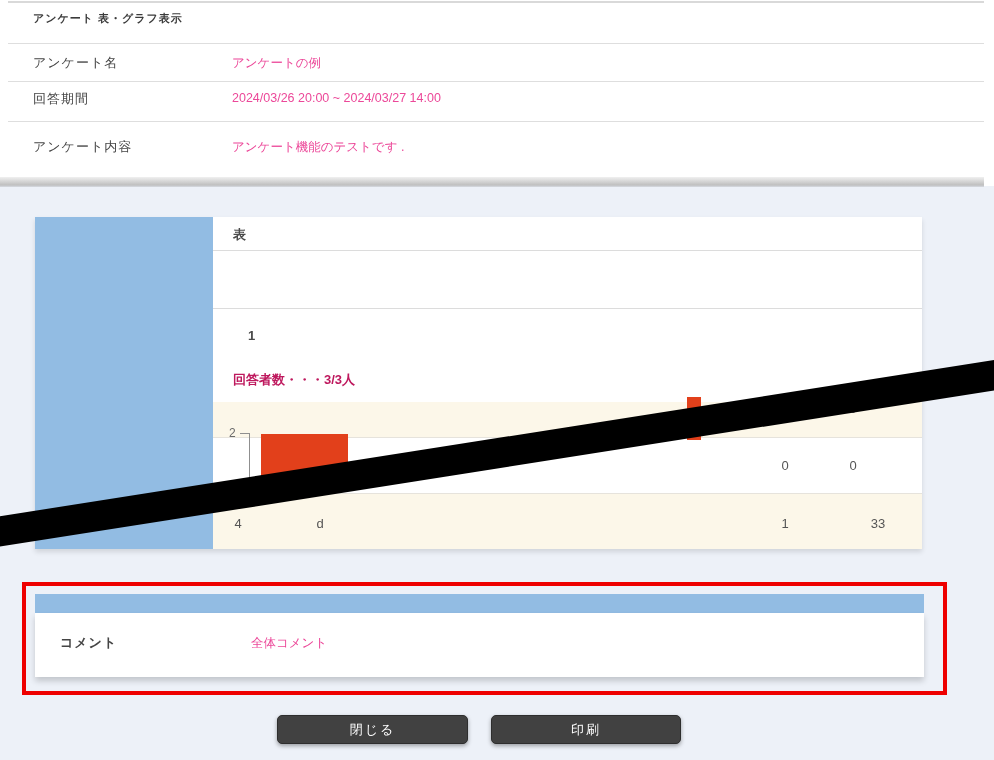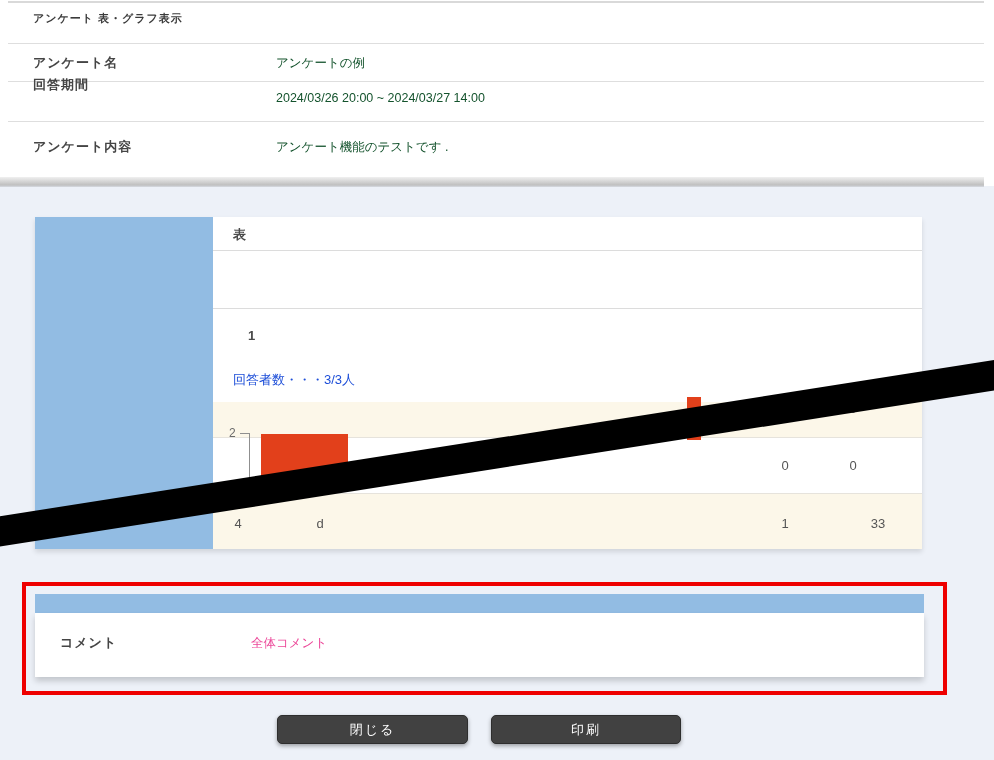--- a/index.html
+++ b/index.html
@@ -9,34 +9,34 @@
     font-family:"Liberation Sans","DejaVu Sans",sans-serif;
     background:#ffffff; color:#444;
   }
   .abs { position:absolute; }
 
   
   .section-bg { left:0; top:186px; width:994px; height:574px; background:#edf1f8; }
   .topline { height:2px; background:#d9d9d9; left:8px; width:976px; top:1px; }
   .divline { height:1px; background:#dedede; left:8px; width:976px; }
   .page-title { left:33px; top:11px; font-size:11px; font-weight:bold; color:#3b3b3b; letter-spacing:1px; }
-  .meta-label { left:33px; font-size:13px; font-weight:bold; color:#454545; letter-spacing:1px; }
-  .meta-value { left:232px; font-size:12.5px; color:#14532d;margin-left:44px; }
+  .meta-label { left:33px; font-size:13px; font-weight:normal; color:#454545; letter-spacing:1px; }
+  .meta-value { left:232px; font-size:12.5px; color:#ec4899; }
   .gray-divider { left:0; top:177px; width:984px; height:10px;
     background:linear-gradient(to bottom,#f0f0f0 0%,#bfbfbf 80%,#d7dbe2 100%); }
 
   
   .panel { left:35px; top:217px; width:887px; height:332px; background:#ffffff;
     box-shadow:0 3px 5px rgba(0,0,0,0.12); }
   .panel-sidebar { left:0; top:0; width:178px; height:332px; background:#92bce3; }
   .q-header { left:198px; top:9px; font-size:13px; font-weight:bold; color:#4a4a4a; }
   .q-line { left:178px; width:709px; height:1px; background:#dcdcdc; }
   .q-desc { left:215px; top:58px; font-size:12.5px; color:#4f4f4f; }
   .q-num { left:213px; top:111px; font-size:13px; font-weight:bold; color:#4a4a4a; }
-  .q-resp { left:198px; top:154px; font-size:13px; font-weight:normal; color:#1d4ed8;text-align:right; }
+  .q-resp { left:198px; top:154px; font-size:13px; font-weight:bold; color:#be185d;text-align:right; }
   .row-beige { left:178px; width:709px; background:#fcf7e9; }
   .row-line { left:178px; width:709px; height:1px; background:#e6e3dc; }
   .cell { font-size:13px; color:#555; width:22px; text-align:center; }
 
   
   .axis-tick-label { left:194px; top:209px; font-size:12px; color:#6b6b6b; }
   .axis-tick { left:205px; top:216px; width:10px; height:1px; background:#8f8f8f; }
   .axis-vline { left:214px; top:216px; width:1px; height:49px; background:#8f8f8f; }
   .bar-1 { left:226px; top:217px; width:87px; height:56px; background:#e2401b; }
   .bar-2 { left:652px; top:180px; width:14px; height:43px; background:#e2401b; }
@@ -67,21 +67,21 @@
 <div class="page">
 
   <div class="abs section-bg"></div>
 
   <div class="abs topline"></div>
   <div class="abs page-title">アンケート 表・グラフ表示</div>
   <div class="abs divline" style="top:43px"></div>
   <div class="abs meta-label" style="top:54px">アンケート名</div>
   <div class="abs meta-value" style="top:55px">アンケートの例</div>
   <div class="abs divline" style="top:81px"></div>
-  <div class="abs meta-label" style="top:76px">回答期間</div>
+  <div class="abs meta-label" style="top:90px">回答期間</div>
   <div class="abs meta-value" style="top:91px">2024/03/26 20:00 ~ 2024/03/27 14:00</div>
   <div class="abs divline" style="top:121px"></div>
   <div class="abs meta-label" style="top:138px">アンケート内容</div>
   <div class="abs meta-value" style="top:139px">アンケート機能のテストです .</div>
   <div class="abs gray-divider"></div>
 
   <div class="abs panel">
     <div class="abs panel-sidebar"></div>
 
     <div class="abs q-header">表</div>

